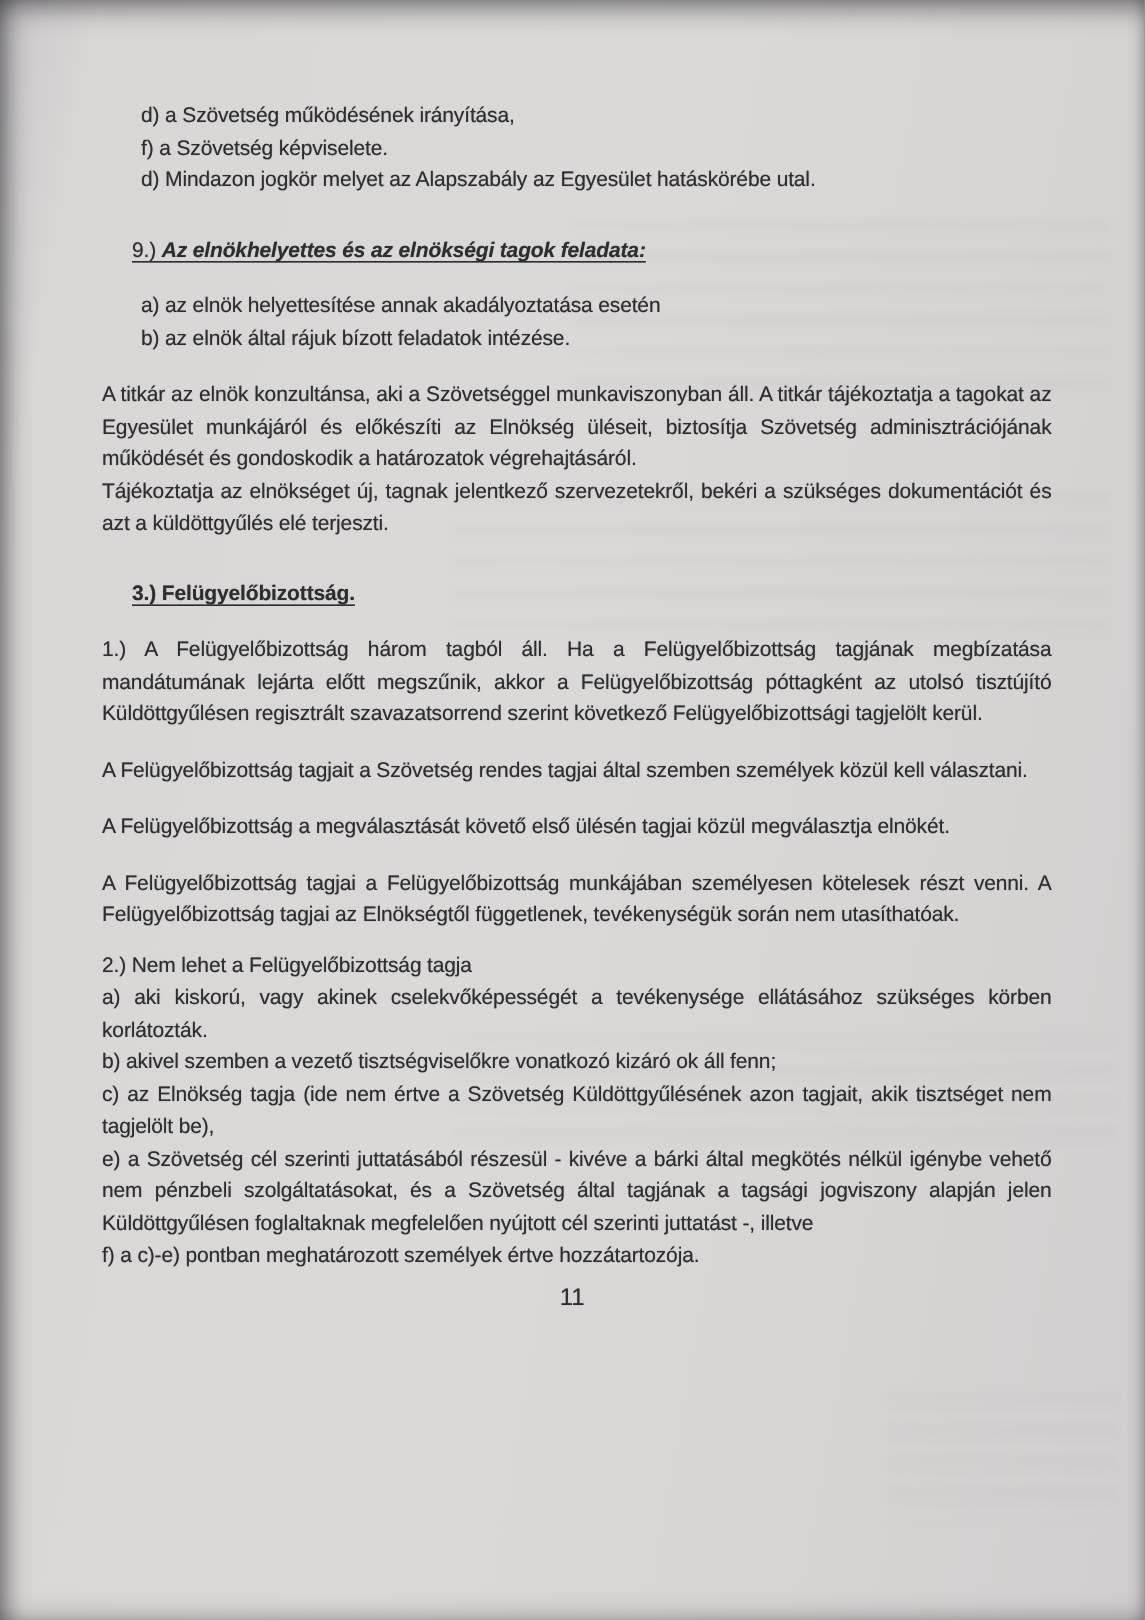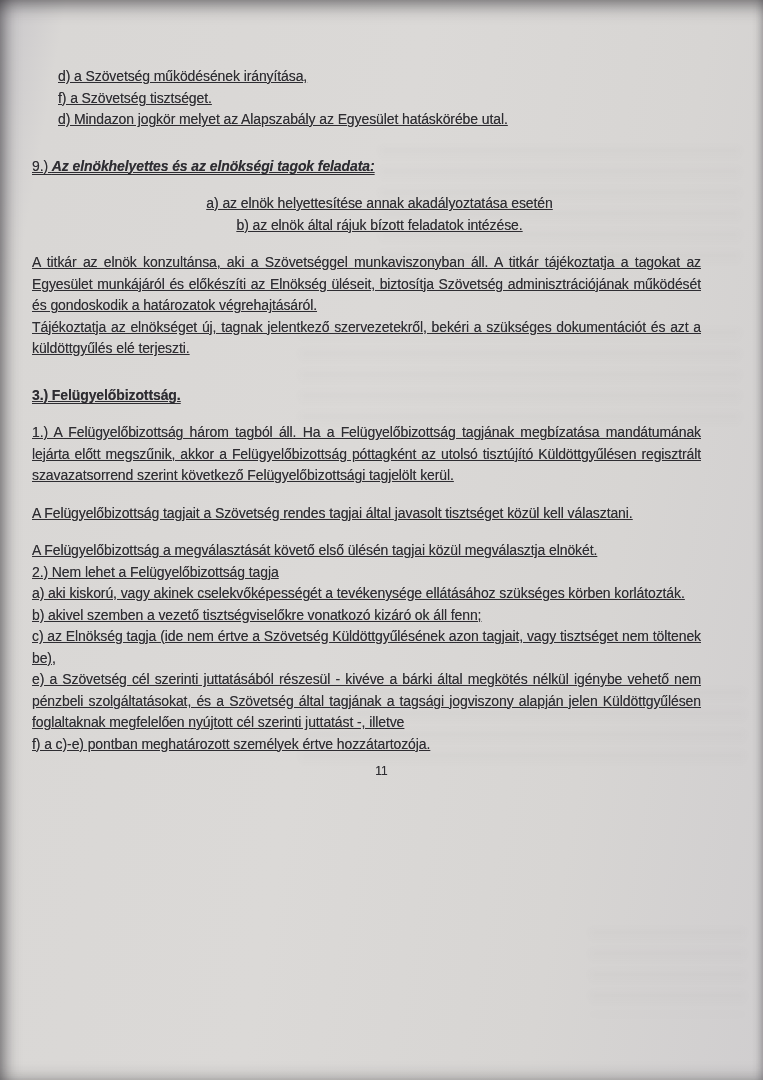--- a/index.html
+++ b/index.html
@@ -20,49 +20,48 @@
     background: linear-gradient(100deg, #c8c6c9 0%, #d9d7d5 7%, #dbd9d7 45%, #d7d5d3 75%, #d0cecf 100%);
     box-shadow:
       inset 14px 0 16px -10px rgba(40,38,44,.6),
       inset 0 18px 16px -12px rgba(40,38,44,.5),
       inset -8px 0 10px -7px rgba(40,38,44,.38),
       inset 0 -14px 16px -12px rgba(40,38,44,.28);
     overflow: hidden;
   }
   .content {
     position: relative;
-    padding: 66px 62px 0 32px;
+    padding: 66px 62px 0 68px;
     color: #2e2d32;
     font-size: 14px;
     letter-spacing: -0.1px;
     line-height: 21.5px;
     text-shadow: 0 0 0.6px rgba(46,45,50,0.55);
-    text-decoration: underline;
   }
   .block { margin: 0; }
   .sp-none { margin-top: 0; }
-  .sp-sm   { margin-top: 0; }
-  .sp-md   { margin-top: 16px; text-align: center; }
-  .sp-lg   { margin-top: 25px; }
+  .sp-sm   { margin-top: 12px; }
+  .sp-md   { margin-top: 16px; }
+  .sp-lg   { margin-top: 25px; margin-left: 20px; }
   .indent  { padding-left: 26px; }
   .para, .clause-line { text-align: justify; }
   .heading {
     text-decoration: underline;
     text-underline-offset: 3px;
     text-decoration-thickness: 1.3px;
   }
   .h-bold { font-weight: bold; }
   .h-mixed .h-prefix { font-weight: normal; font-style: normal; }
   .h-mixed .h-text   { font-weight: bold; font-style: italic; }
   .page-number {
     position: relative;
     margin-top: 9px;
     text-align: center;
     color: #2e2d32;
-    font-size: 12px;
+    font-size: 16px;
     text-shadow: 0 0 0.6px rgba(46,45,50,0.55);
   }
   .ghost {
     position: absolute;
     filter: blur(3px);
     opacity: .55;
     pointer-events: none;
     background: repeating-linear-gradient(
       180deg,
       rgba(96,94,104,0.10) 0 3px,
@@ -79,38 +78,39 @@
 
 <div class="paper">
   <div class="ghost g1"></div>
   <div class="ghost g2"></div>
   <div class="ghost g3"></div>
   <div class="ghost g4"></div>
 
   <div class="content">
       <div class="block sp-none indent">
         <div class="list-line">d) a Szövetség működésének irányítása,</div>
-        <div class="list-line">f) a Szövetség tisztséget.</div>
+        <div class="list-line">f) a Szövetség képviselete.</div>
         <div class="list-line">d) Mindazon jogkör melyet az Alapszabály az Egyesület hatáskörébe utal.</div>
       </div>
       <div class="block sp-lg heading h-mixed"><span class="h-prefix">9.)&nbsp;</span><span class="h-text">Az elnökhelyettes és az elnökségi tagok feladata:</span></div>
       <div class="block sp-md indent">
         <div class="list-line">a) az elnök helyettesítése annak akadályoztatása esetén</div>
         <div class="list-line">b) az elnök által rájuk bízott feladatok intézése.</div>
       </div>
       <div class="block sp-md para">A titkár az elnök konzultánsa, aki a Szövetséggel munkaviszonyban áll. A titkár tájékoztatja a tagokat az Egyesület munkájáról és előkészíti az Elnökség üléseit, biztosítja Szövetség adminisztrációjának működését és gondoskodik a határozatok végrehajtásáról.</div>
       <div class="block sp-none para">Tájékoztatja az elnökséget új, tagnak jelentkező szervezetekről, bekéri a szükséges dokumentációt és azt a küldöttgyűlés elé terjeszti.</div>
       <div class="block sp-lg heading h-bold">3.) Felügyelőbizottság.</div>
       <div class="block sp-md para">1.) A Felügyelőbizottság három tagból áll. Ha a Felügyelőbizottság tagjának megbízatása mandátumának lejárta előtt megszűnik, akkor a Felügyelőbizottság póttagként az utolsó tisztújító Küldöttgyűlésen regisztrált szavazatsorrend szerint következő Felügyelőbizottsági tagjelölt kerül.</div>
-      <div class="block sp-md para">A Felügyelőbizottság tagjait a Szövetség rendes tagjai által javasolt tisztséget közül kell választani.</div>
+      <div class="block sp-md para">A Felügyelőbizottság tagjait a Szövetség rendes tagjai által szemben személyek közül kell választani.</div>
       <div class="block sp-md para">A Felügyelőbizottság a megválasztását követő első ülésén tagjai közül megválasztja elnökét.</div>
+      <div class="block sp-md para">A Felügyelőbizottság tagjai a Felügyelőbizottság munkájában személyesen kötelesek részt venni. A Felügyelőbizottság tagjai az Elnökségtől függetlenek, tevékenységük során nem utasíthatóak.</div>
       <div class="block sp-sm">
         <div class="clause-line">2.) Nem lehet a Felügyelőbizottság tagja</div>
         <div class="clause-line">a) aki kiskorú, vagy akinek cselekvőképességét a tevékenysége ellátásához szükséges körben korlátozták.</div>
         <div class="clause-line">b) akivel szemben a vezető tisztségviselőkre vonatkozó kizáró ok áll fenn;</div>
-        <div class="clause-line">c) az Elnökség tagja (ide nem értve a Szövetség Küldöttgyűlésének azon tagjait, vagy tisztséget nem töltenek be),</div>
+        <div class="clause-line">c) az Elnökség tagja (ide nem értve a Szövetség Küldöttgyűlésének azon tagjait, akik tisztséget nem tagjelölt be),</div>
         <div class="clause-line">e) a Szövetség cél szerinti juttatásából részesül - kivéve a bárki által megkötés nélkül igénybe vehető nem pénzbeli szolgáltatásokat, és a Szövetség által tagjának a tagsági jogviszony alapján jelen Küldöttgyűlésen foglaltaknak megfelelően nyújtott cél szerinti juttatást -, illetve</div>
         <div class="clause-line">f) a c)-e) pontban meghatározott személyek értve hozzátartozója.</div>
       </div>
     </div>
 
   <div class="page-number">11</div>
 </div>
 
 </body></html>

